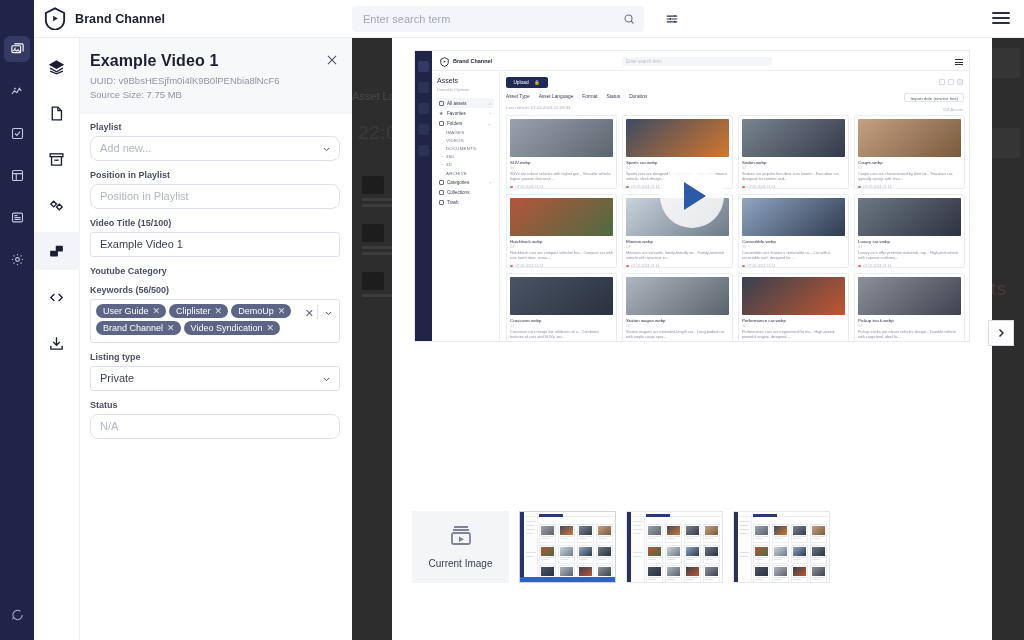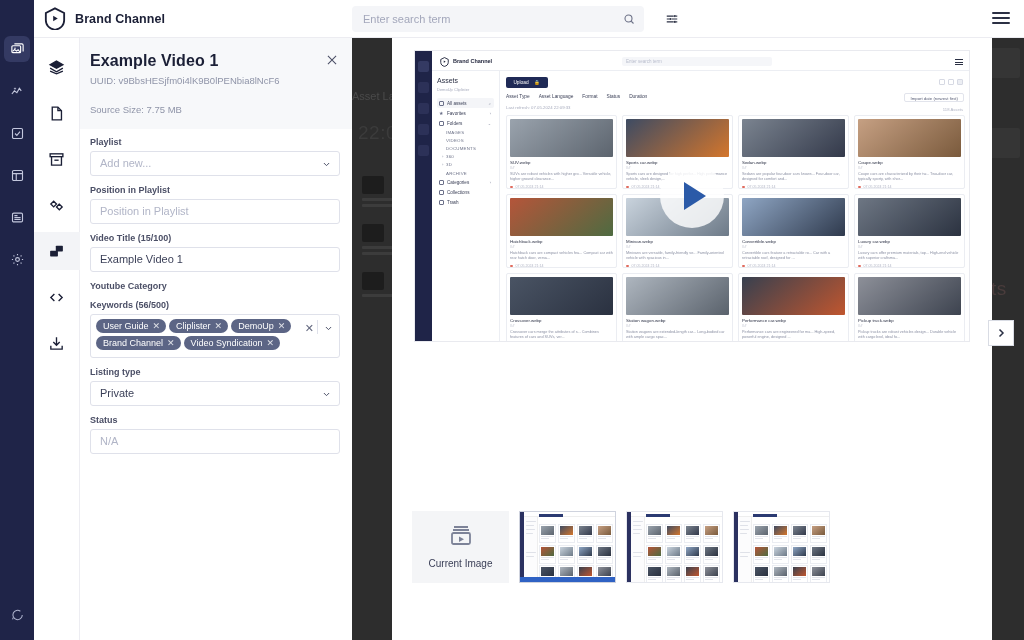--- a/index.html
+++ b/index.html
@@ -88,21 +88,21 @@
   .panel-close { position: absolute; right: 12px; top: 14px; width: 16px; height: 16px;
     color: #4b4f66; cursor: pointer; display:flex; align-items:center; justify-content:center;}
   .panel-body { flex: 1; padding: 8px 12px 0 10px; overflow: hidden; }
   .field { margin-bottom: 9px; }
   .field-label { font-size: 9px; font-weight: 700; color: #4b4f66; margin-bottom: 4px; display: block; }
   .ctl {
     width: 100%; height: 25px; border: 1px solid #dfe1ea; border-radius: 3px; background: #ffffff;
     font-size: 11px; color: #3a3f57; padding: 0 9px; font-family: "Liberation Sans", sans-serif;
     display: flex; align-items: center; position: relative;
   }
-  .ctl.placeholder-text { color: #b1b5c7; }
+  .ctl.placeholder-text { color: #b1b5c7; border-radius: 8px; }
   .ctl .chev { position: absolute; right: 8px; top: 7px; width: 9px; height: 9px; color: #4b5068; }
   .ctl .cal { position: absolute; right: 8px; top: 6px; width: 11px; height: 11px; color: #4b5068; }
   .tagbox { border: 1px solid #dfe1ea; border-radius: 3px; padding: 4px 40px 4px 5px; position: relative;
     min-height: 44px; display: flex; flex-wrap: wrap; gap: 3px; align-content: flex-start; }
   .tag { background: #5c6585; color: #ffffff; border-radius: 9px; font-size: 9px;
     padding: 2px 6px 2px 7px; display: inline-flex; align-items: center; gap: 4px; white-space: nowrap; }
   .tag .x { font-size: 9px; opacity: .8; cursor: pointer; }
   .tagbox .clear { position: absolute; right: 25px; top: 7px; color: #63687f; font-size: 11px; cursor: pointer; }
   .tagbox .divider { position: absolute; right: 21px; top: 5px; width: 1px; height: 14px; background: #dfe1ea; }
   .tagbox .chev2 { position: absolute; right: 6px; top: 7px; width: 9px; height: 9px; color: #4b5068; }
@@ -783,21 +783,21 @@
             </div>
         </div>
       </div>
     </div>
   </div>
 
   <div class="panel">
     <div class="panel-head">
       <div class="panel-title">Example Video 1</div>
       <div class="panel-sub">UUID: v9BbsHESjfm0i4lK9B0lPENbia8lNcF6</div>
-      <div class="panel-sub" style="margin-top:16px;">Source Size: 7.75 MB</div>
+      <div class="panel-sub" style="margin-top:1px;">Source Size: 7.75 MB</div>
       <div class="panel-close">
         <svg width="14" height="14" viewBox="0 0 24 24" fill="none" stroke="currentColor" stroke-width="1.8">
             <path d="M5 5l14 14M19 5L5 19"></path>
           </svg>
       </div>
     </div>
     <div class="panel-body">
 
       <div class="field">
         <label class="field-label">Playlist</label>

